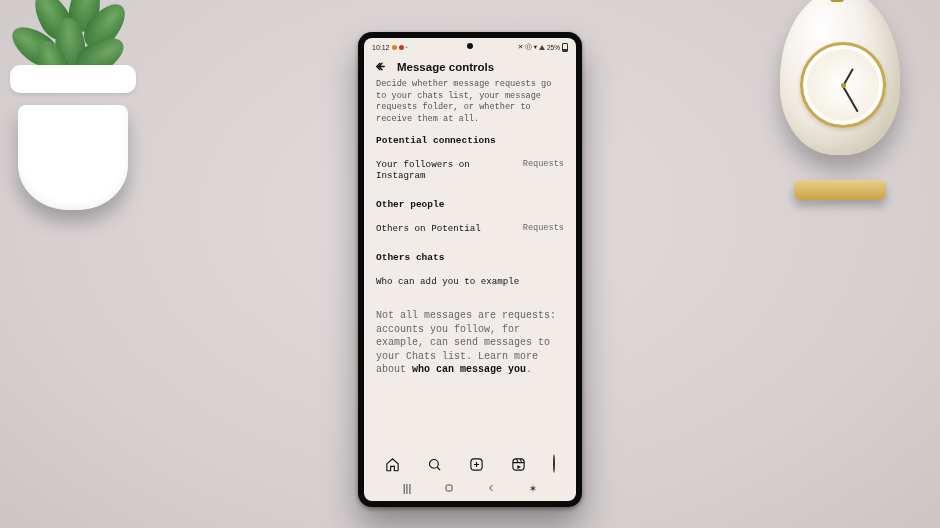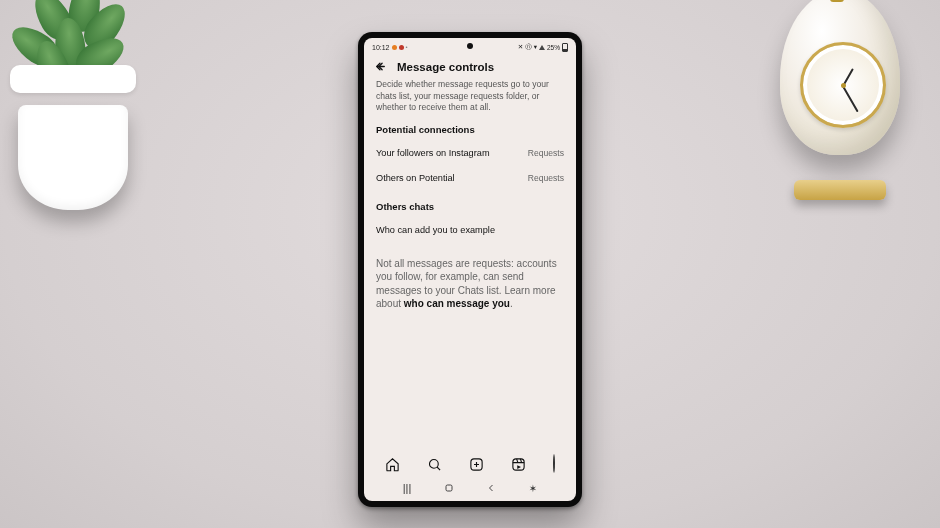--- a/index.html
+++ b/index.html
@@ -166,27 +166,28 @@
   }
   .back-arrow svg { width:13px; height:13px; display:block; }
   .app-title { font-weight:600; font-size:11.5px; color:#111; }
 
   .content {
     flex:1;
     padding: 0 12px;
     font-size: 8.8px;
     color: #222;
     overflow:hidden;
+    font-family:Liberation Mono, monospace;
   }
   .desc { color:#555; font-size:8.6px; line-height:1.35; margin-bottom:10px; }
   .section-h { font-weight:600; font-size:9.5px; margin: 8px 0 8px 0; color:#111; }
   .row {
     display:flex;
     justify-content:space-between;
-    align-items:flex-end;
+    align-items:flex-start;
     padding: 5px 0 10px 0;
   }
   .row .label { font-size:9.2px; color:#111; }
   .row .value { font-size:8.6px; color:#666; }
   .footnote { color:#666; font-size:10px; line-height:1.35; margin-top:12px; }
   .footnote .link { color:#111; font-weight:600; }
 
   .tabbar {
     display:flex;
     justify-content:space-around;
@@ -277,20 +278,21 @@
 
       <div class="content">
         <div class="desc">Decide whether message requests go to your chats list, your message requests folder, or whether to receive them at all.</div>
 
         <div class="section-h">Potential connections</div>
         <div class="row">
           <span class="label">Your followers on Instagram</span>
           <span class="value">Requests</span>
         </div>
 
+        <div class="section-h">Other people</div>
         <div class="row">
           <span class="label">Others on Potential</span>
           <span class="value">Requests</span>
         </div>
 
         <div class="section-h">Others chats</div>
         <div class="row">
           <span class="label">Who can add you to example</span>
         </div>
 

